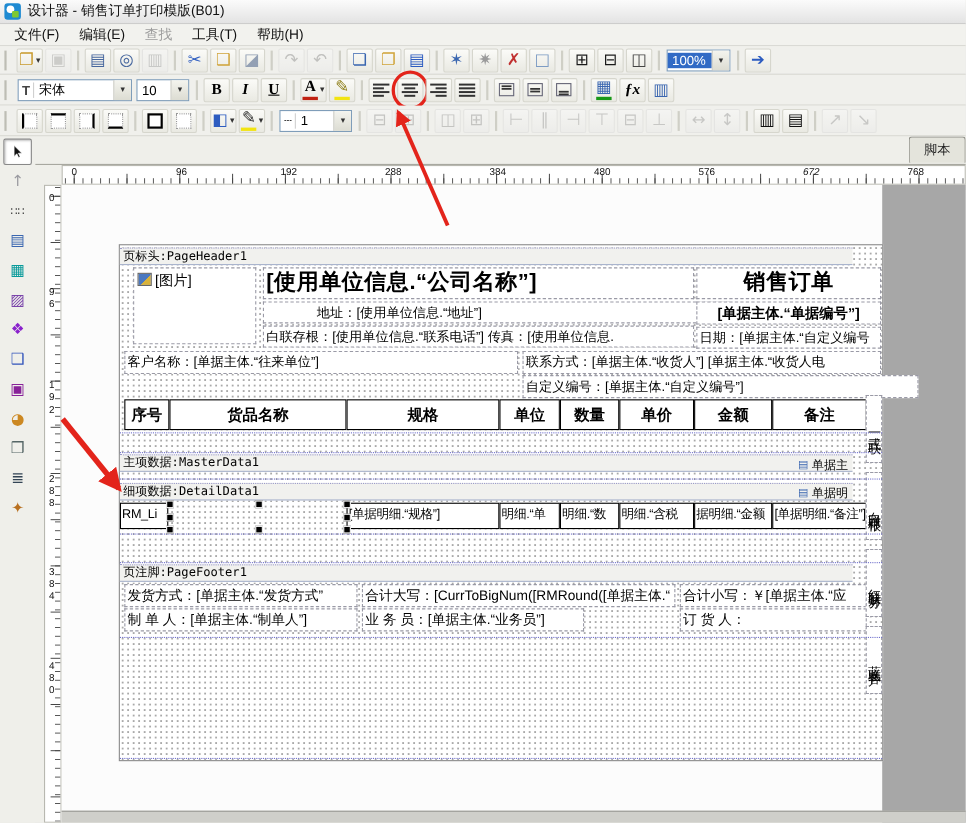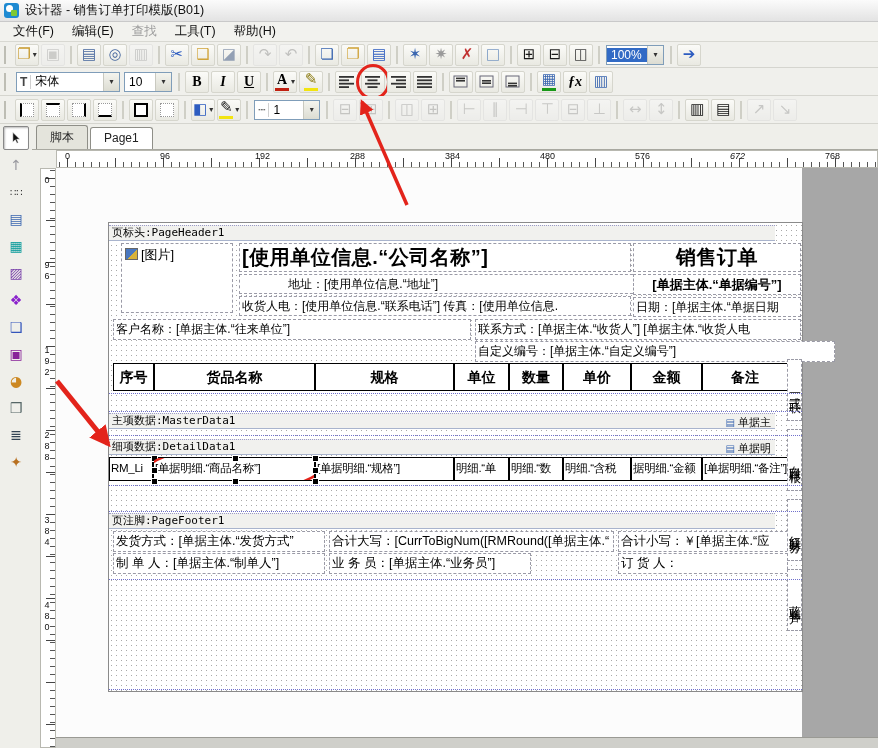--- a/index.html
+++ b/index.html
@@ -42,22 +42,22 @@
   .combo{display:inline-flex;align-items:center;height:20px;background:#fff;border:1px solid #7f9db9;
     margin:0 2px;box-sizing:border-box;flex:0 0 auto;}
   .combo-pre{font-size:12px;font-weight:bold;color:#444;padding:0 3px;border-right:1px solid #d0d0d0;}
   .combo-v{flex:1;font-size:12px;padding:0 4px;white-space:nowrap;overflow:hidden;}
   .combo-v.sel{background:#316ac5;color:#fff;}
   .caretbox{width:15px;height:18px;background:linear-gradient(#f4f4ee,#dcdcd2);border-left:1px solid #c9c9c0;
     display:flex;align-items:center;justify-content:center;font-size:8px;color:#333;}
   .circled::after{content:'';position:absolute;left:-6px;top:-8px;right:-6px;bottom:-8px;
     border:3px solid #e3241b;border-radius:50%;pointer-events:none;}
   
-  #tabsrow{position:absolute;left:32px;top:124px;width:846px;height:26px;display:flex;align-items:center;
-    gap:2px;padding-left:4px;box-sizing:border-box;border-bottom:1px solid #a8a8a0;background:#efefea;}
+  #tabsrow{position:absolute;left:32px;top:124px;width:846px;height:26px;display:flex;align-items:flex-end;
+    gap:2px;padding-left:4px;box-sizing:border-box;border-bottom:1px solid #a8a8a0;background:#efefea;flex-direction:column;}
   .tab{font-size:12px;padding:3px 13px;border:1px solid #8f8f88;border-bottom:none;border-radius:3px 3px 0 0;
     background:#e4e4dc;color:#222;}
   .tab.active{background:#fff;position:relative;top:1px;padding-bottom:4px;}
   #palette{position:absolute;left:0;top:124px;width:32px;height:624px;background:#efefea;
     display:flex;flex-direction:column;align-items:center;padding-top:2px;box-sizing:border-box;}
   .ptool{width:26px;height:24px;margin-bottom:3px;display:flex;align-items:center;justify-content:center;
     border:1px solid transparent;border-radius:2px;background:transparent;flex:0 0 auto;}
   .ptool.active{background:#fff;border-color:#888;box-shadow:inset 1px 1px 2px #bbb;}
   .ptool .g{font-size:14px;}
   #hruler{position:absolute;left:56px;top:150px;width:822px;height:18px;background:#fff;
@@ -567,35 +567,34 @@
       <div class="band" style="top: 216px;"><span>细项数据:DetailData1</span><span class="bandtag">
           <span class="g" style="color: rgb(58, 102, 176);">▤</span>
           <span>单据明</span>
         </span></div>
       <div class="band" style="top: 290px;"><span>页注脚:PageFooter1</span></div>
       <div class="fld pic" style="left: 12px; top: 20px; width: 112px; height: 70px;"><span class="img-ic"></span><span>[图片]</span></div>
       <div class="fld big" style="left: 130px; top: 20px; width: 392px; height: 29px;"><span>[使用单位信息.“公司名称”]</span></div>
       <div class="fld big ctr" style="left: 524px; top: 20px; width: 168px; height: 29px;"><span>销售订单</span></div>
       <div class="fld" style="left: 130px; top: 51px; width: 424px; height: 20px; padding-left: 48px;"><span>地址：[使用单位信息.“地址”]</span></div>
       <div class="fld med ctr" style="left: 524px; top: 51px; width: 168px; height: 21px;"><span>[单据主体.“单据编号”]</span></div>
-      <div class="fld" style="left: 130px; top: 73px; width: 392px; height: 20px;"><span>收货人电：[使用单位信息.“联系电话”] 传真：[使用单位信息.</span></div>
-      <div class="fld" style="left: 524px; top: 74px; width: 168px; height: 20px;"><span>日期：[单据主体.“单据日期</span></div>
+      <div class="fld" style="left: 130px; top: 73px; width: 392px; height: 20px;"><span>白联存根：[使用单位信息.“联系电话”] 传真：[使用单位信息.</span></div>
+      <div class="fld" style="left: 524px; top: 74px; width: 168px; height: 20px;"><span>日期：[单据主体.“自定义编号</span></div>
       <div class="fld" style="left: 4px; top: 96px; width: 358px; height: 21px;"><span>客户名称：[单据主体.“往来单位”]</span></div>
       <div class="fld" style="left: 366px; top: 96px; width: 326px; height: 21px;"><span>联系方式：[单据主体.“收货人”] [单据主体.“收货人电</span></div>
       <div class="fld" style="left: 366px; top: 118px; width: 360px; height: 21px;"><span>自定义编号：[单据主体.“自定义编号”]</span></div>
       <div class="thcell" style="left: 4px; top: 140px; width: 41px; height: 28px; line-height: 26px;">序号</div>
       <div class="thcell" style="left: 45px; top: 140px; width: 161px; height: 28px; line-height: 26px;">货品名称</div>
       <div class="thcell" style="left: 206px; top: 140px; width: 139px; height: 28px; line-height: 26px;">规格</div>
       <div class="thcell" style="left: 345px; top: 140px; width: 55px; height: 28px; line-height: 26px;">单位</div>
       <div class="thcell" style="left: 400px; top: 140px; width: 54px; height: 28px; line-height: 26px;">数量</div>
       <div class="thcell" style="left: 454px; top: 140px; width: 68px; height: 28px; line-height: 26px;">单价</div>
       <div class="thcell" style="left: 522px; top: 140px; width: 71px; height: 28px; line-height: 26px;">金额</div>
       <div class="thcell" style="left: 593px; top: 140px; width: 86px; height: 28px; line-height: 26px;">备注</div>
       <div class="dcell" style="left: 0px; top: 234px; width: 44px; height: 24px; line-height: 21px;">RM_Li</div>
-      <div class="dcell red-ellipse" style="left: 44px; top: 234px; width: 162px; height: 24px; line-height: 21px;">[单据明细.“商品名称”]</div>
       <div class="dcell" style="left: 206px; top: 234px; width: 139px; height: 24px; line-height: 21px;">[单据明细.“规格”]</div>
       <div class="dcell" style="left: 345px; top: 234px; width: 55px; height: 24px; line-height: 21px;">明细.“单</div>
       <div class="dcell" style="left: 400px; top: 234px; width: 54px; height: 24px; line-height: 21px;">明细.“数</div>
       <div class="dcell" style="left: 454px; top: 234px; width: 68px; height: 24px; line-height: 21px;">明细.“含税</div>
       <div class="dcell" style="left: 522px; top: 234px; width: 71px; height: 24px; line-height: 21px;">据明细.“金额</div>
       <div class="dcell" style="left: 593px; top: 234px; width: 86px; height: 24px; line-height: 21px;">[单据明细.“备注”]</div>
       <div class="hdl" style="left: 42px; top: 232px;"></div>
       <div class="hdl" style="left: 123px; top: 232px;"></div>
       <div class="hdl" style="left: 203px; top: 232px;"></div>
       <div class="hdl" style="left: 42px; top: 244px;"></div>

